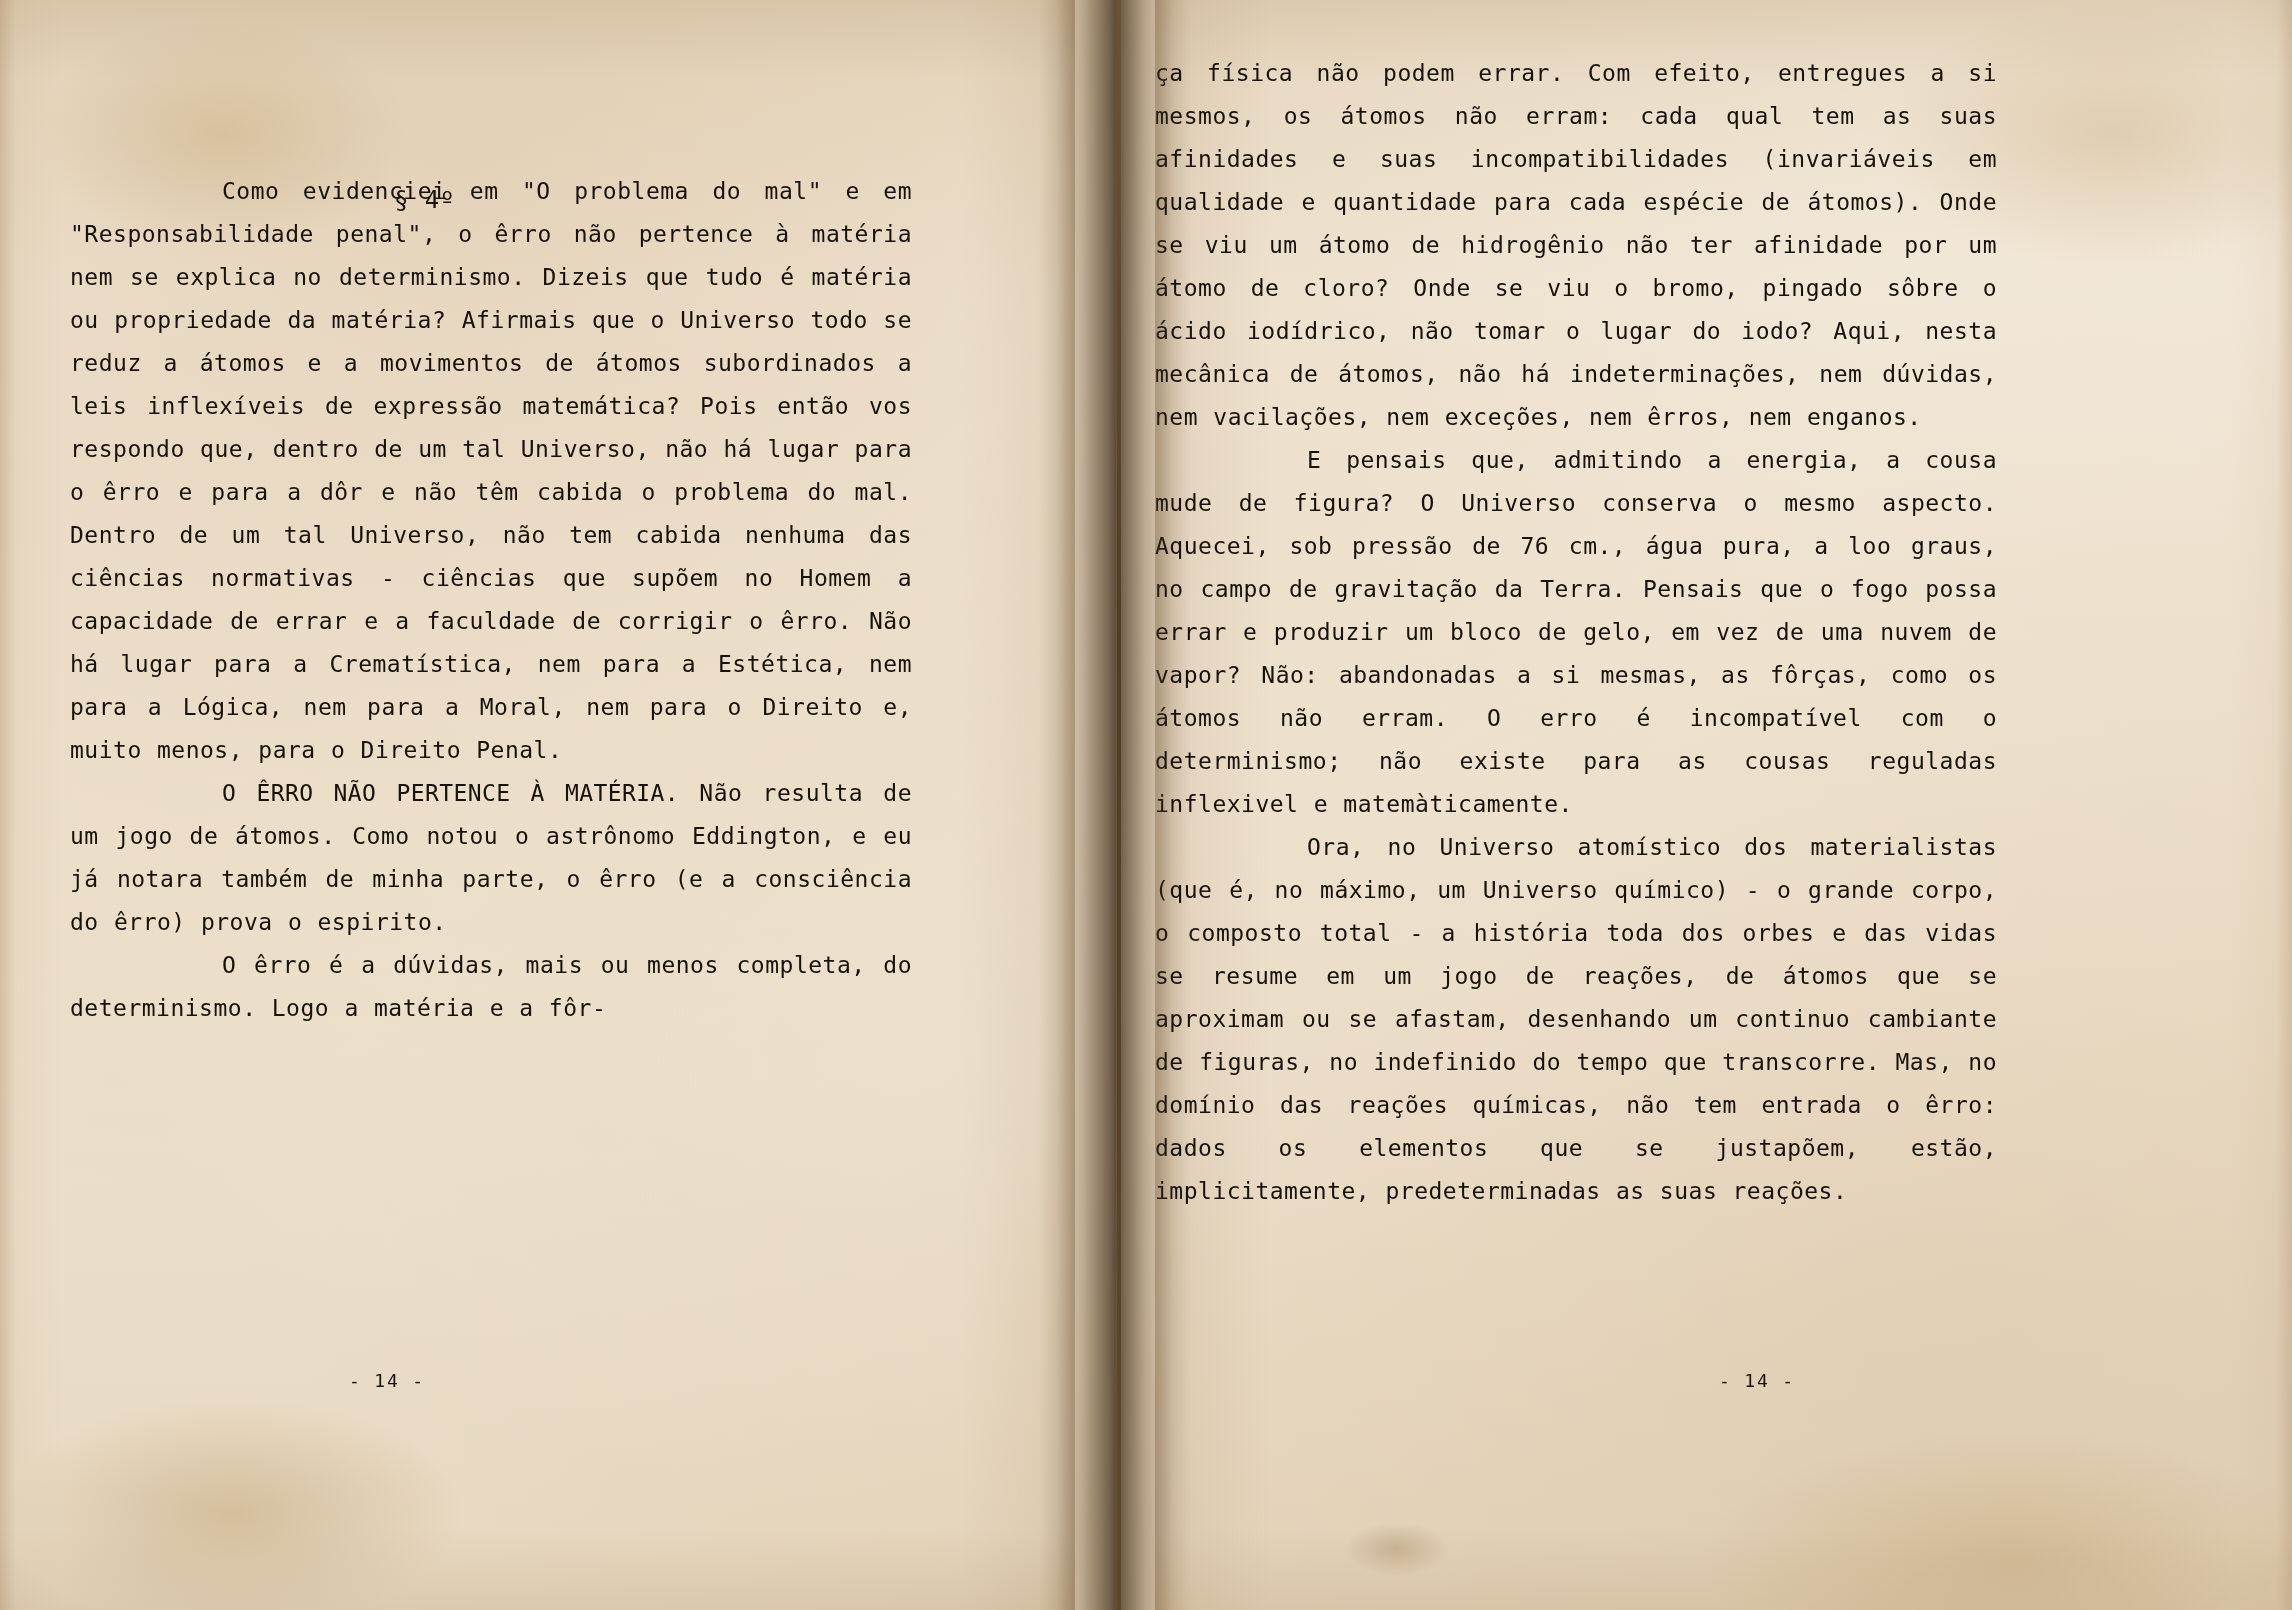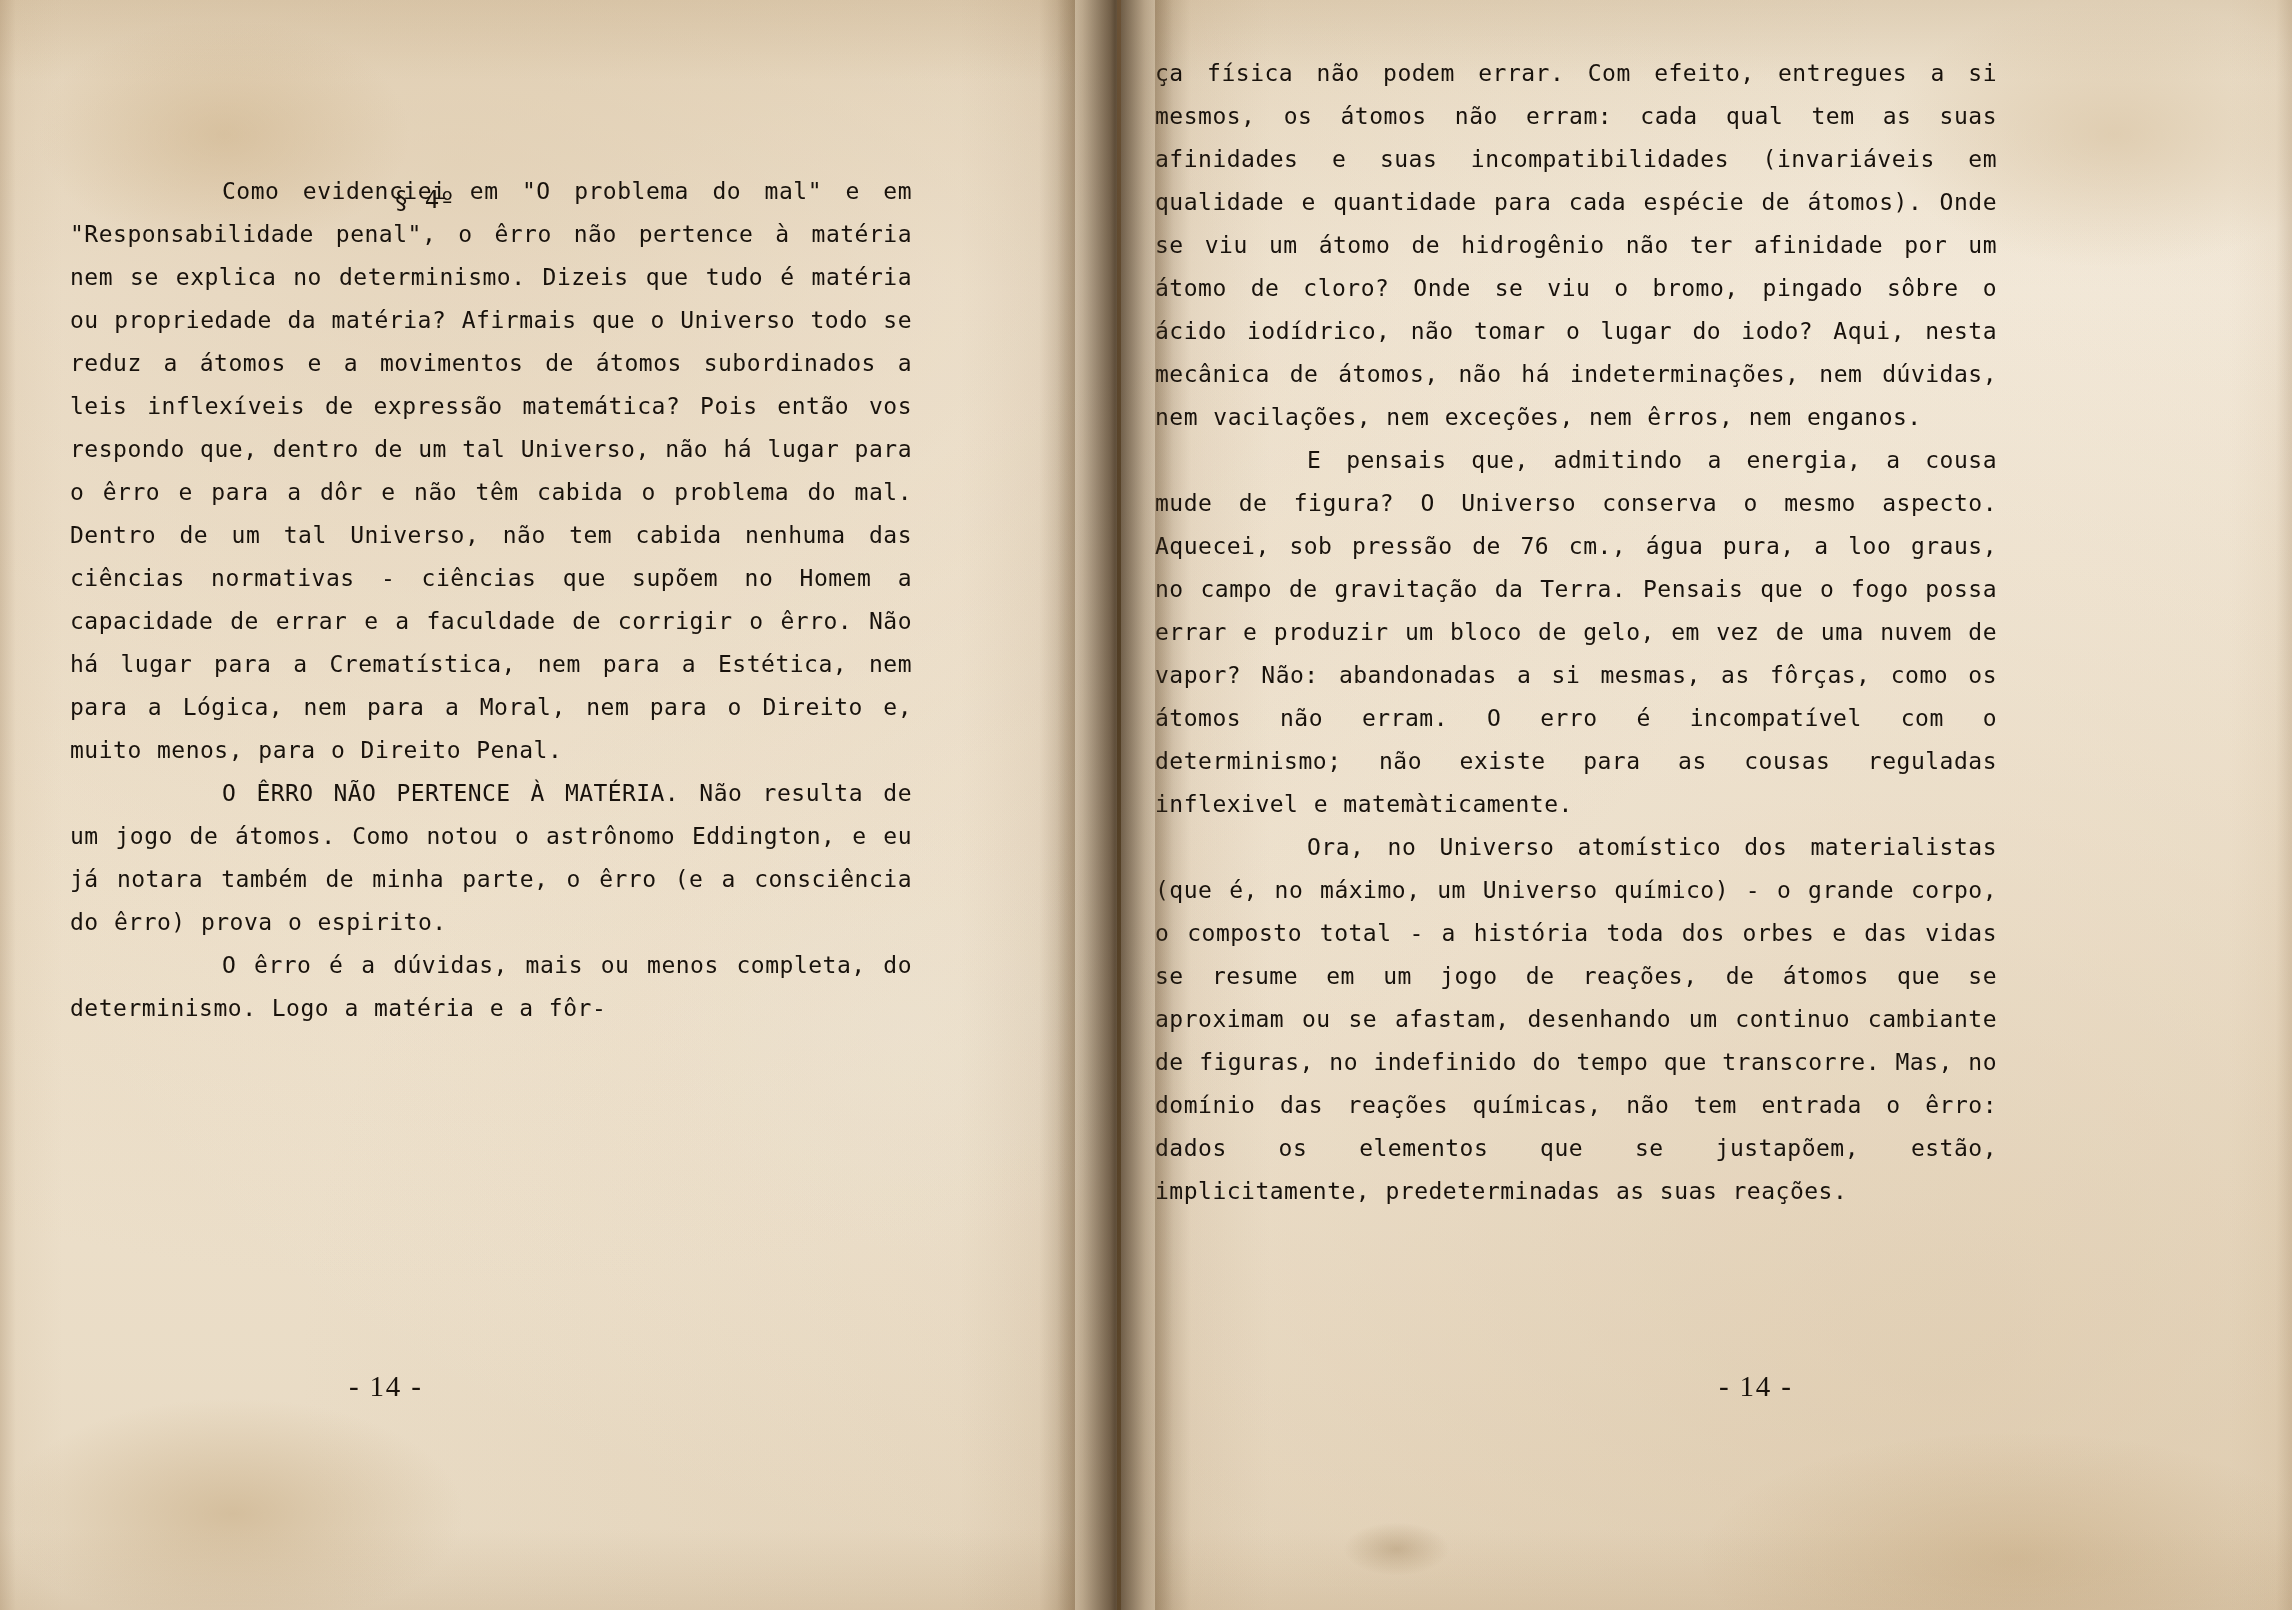--- a/index.html
+++ b/index.html
@@ -121,24 +121,23 @@
     text-indent: 152px;
     word-spacing: 0.9px;
   }
   p.noindent { text-indent: 0; }
   .caps {
     font-weight: normal;
     letter-spacing: 0.4px;
   }
   .folio {
     position: absolute;
-    font-size: 29px;
+    font-size: 18px;
     letter-spacing: 1.8px;
     color: #1a130c;
-    font-family: Liberation Serif, serif;
   }
   .left .folio { left: 349px; top: 1370px; }
   .right .folio { left: 564px; top: 1370px; }
 
   
   .text-col p:nth-child(odd) { }
 </style>
 </head>
 <body>
 

